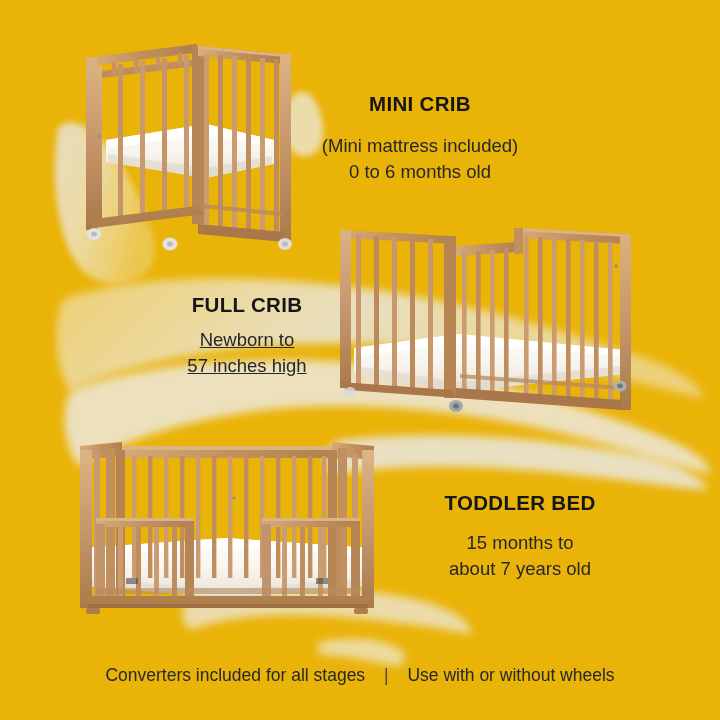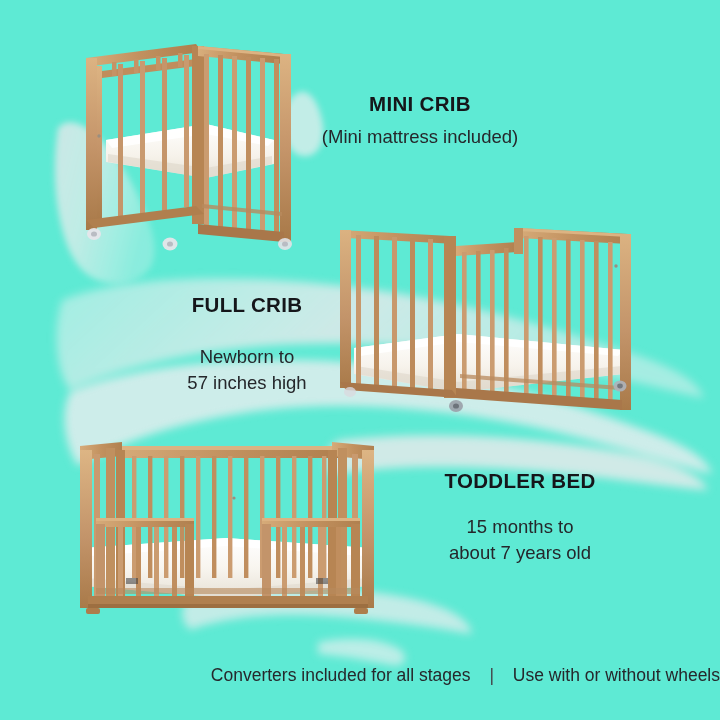--- a/index.html
+++ b/index.html
@@ -11,21 +11,21 @@
     width: 720px;
     height: 720px;
     font-family: "Liberation Sans", sans-serif;
     overflow: hidden;
     position: relative;
   }
   #infographic {
     position: relative;
     width: 720px;
     height: 720px;
-    background: #5eead4;
+    background: #eab308;
     overflow: hidden;
   }
 
   
   .brush-layer {
     position: absolute;
     inset: 0;
     pointer-events: none;
   }
 
@@ -36,41 +36,41 @@
     color: #15161a;
   }
   .label-title {
     font-size: 20.5px;
     font-weight: bold;
     letter-spacing: 0.3px;
     line-height: 1.2;
     color: #15161a;
   }
   .label-lines {
-    margin-top: 7px;
+    margin-top: 16px;
     font-size: 18.5px;
     font-weight: 400;
     line-height: 1.42;
     color: #25272b;
   }
   .label-line { display: block; white-space: nowrap; }
 
   #block-mini   { left: 296px; top: 92px;  width: 248px; }
   #block-full   { left: 152px; top: 293px; width: 190px; }
-  #block-toddler{ left: 402px; top: 469px; width: 236px; }
-  #block-toddler .label-lines { margin-top: 20px; text-align: center; }
-  #block-full .label-lines { margin-top: 26px; }
+  #block-toddler{ left: 402px; top: 491px; width: 236px; }
+  #block-toddler .label-lines { margin-top: 14px; text-align: center; }
+  #block-full .label-lines { margin-top: 9px; text-decoration: underline; }
 
   
   #footer {
     position: absolute;
     left: 0;
     top: 665px;
     width: 720px;
-    text-align: right;
+    text-align: center;
     font-size: 17.5px;
     color: #26282c;
     white-space: nowrap;
   }
   #footer .sep {
     display: inline-block;
     margin: 0 14px;
     color: #44464a;
   }
 
@@ -392,20 +392,21 @@
         <rect x="250" y="150" width="12" height="6" fill="#3a3a3c" opacity="0.55"></rect>
       </g>
       <circle cx="168" cy="70" r="1.6" fill="#9a8f80"></circle>
     </svg>
   </div>
 
   <div class="label-block" id="block-mini">
     <div class="label-title">MINI CRIB</div>
     <div class="label-lines">
       <span class="label-line">(Mini mattress included)</span>
+      <span class="label-line">0 to 6 months old</span>
     </div>
   </div>
 
   <div class="label-block" id="block-full">
     <div class="label-title">FULL CRIB</div>
     <div class="label-lines">
       <span class="label-line">Newborn to</span>
       <span class="label-line">57 inches high</span>
     </div>
   </div>

